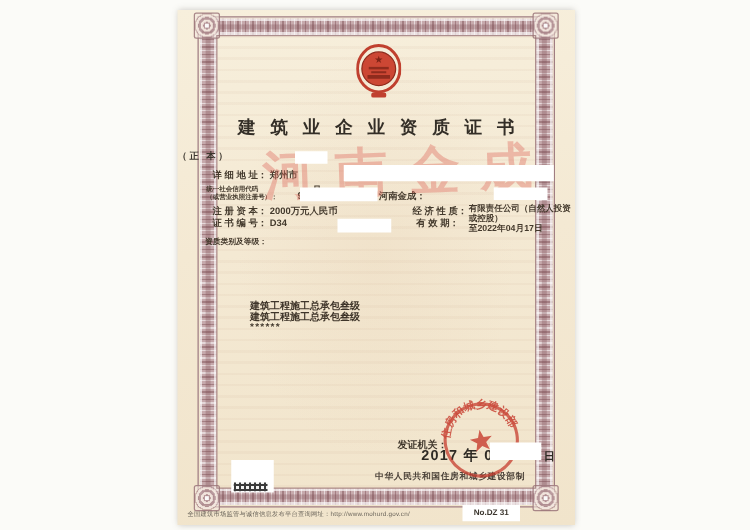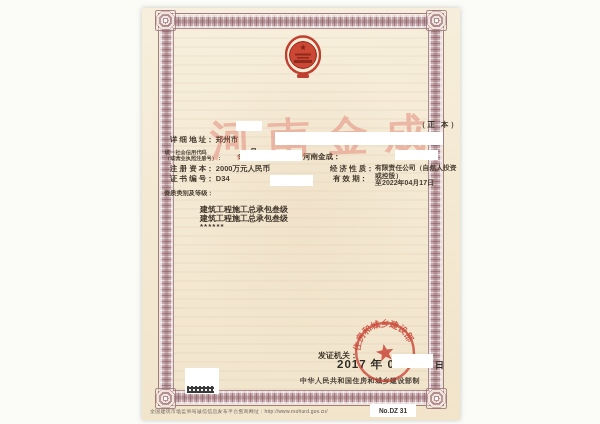--- a/index.html
+++ b/index.html
@@ -22,33 +22,33 @@
   .corner{position:absolute;width:19px;height:19px;border:1px solid rgba(150,110,115,.8);border-radius:2px;
     background:radial-gradient(circle at 50% 50%,rgba(255,255,255,.95) 0 2px,rgba(176,141,145,.9) 2px 3px,rgba(243,231,222,.95) 3px 5px,rgba(176,141,145,.85) 5px 7px,rgba(243,231,222,.95) 7px 9px,rgba(176,141,145,.55) 9px 10px,rgba(243,231,222,.6) 10px);}
   .c-tl{left:13px;top:2px}.c-tr{right:13px;top:2px}.c-bl{left:13px;bottom:11px}.c-br{right:13px;bottom:11px}
   .inner-texture{position:absolute;left:32px;top:21px;right:32px;bottom:30px;pointer-events:none;
     background-image:radial-gradient(ellipse at 50% 48%,rgba(224,196,164,.18),rgba(0,0,0,0) 62%),
       repeating-linear-gradient(0deg,rgba(186,146,120,.07) 0 2px,rgba(0,0,0,0) 2px 9px);}
   
   .emblem{position:absolute;left:143px;top:27px;width:36px;height:44px;}
   .title{position:absolute;left:0;right:0;top:85px;text-align:center;font-size:14px;font-weight:700;
     letter-spacing:4px;text-indent:4px;color:#332e27;}
-  .subtitle{position:absolute;left:0;right:0;top:112px;text-align:right;font-size:7.5px;font-weight:700;
+  .subtitle{position:absolute;left:0;right:0;top:112px;text-align:left;font-size:7.5px;font-weight:700;
     letter-spacing:2px;color:#3c362e;}
   
   .row{position:absolute;white-space:nowrap;font-size:7.5px;color:#43392c;z-index:4;}
   .lbl{font-weight:700;}
   .val{font-weight:700;}
   .tiny{font-size:5.2px;line-height:5.6px;font-weight:700;letter-spacing:0;}
   .redact{position:absolute;background:#fff;z-index:6;}
   .wm{position:absolute;left:68px;top:101px;font-size:42px;font-weight:700;letter-spacing:16px;
     color:rgba(223,107,95,.40);transform:rotate(-2deg);white-space:nowrap;z-index:5;}
   .econ-val{position:absolute;left:233px;top:156px;width:84px;font-size:6.8px;line-height:7.6px;
     font-weight:700;color:#43392c;white-space:normal;z-index:4;}
-  .qual{position:absolute;left:58px;font-size:8px;font-weight:700;color:#3f352a;z-index:4;}
+  .qual{position:absolute;left:58px;font-size:8px;font-weight:700;color:#3f352a;z-index:4;margin-top:35px;}
   
   .seal{position:absolute;left:210px;top:311px;width:66px;height:66px;transform:rotate(-10deg);z-index:5;opacity:.9;}
   .issuer-label{position:absolute;left:176px;top:330px;font-size:8px;font-weight:700;color:#3f362b;z-index:4;margin-top:12px;}
   .date-line{position:absolute;left:195px;top:349px;font-size:11.5px;font-weight:700;color:#2e2a24;z-index:4;letter-spacing:1px;}
   .date-suffix{position:absolute;left:293px;top:351px;font-size:9px;font-weight:700;color:#2e2a24;z-index:4;}
   .ministry{position:absolute;left:158px;top:368px;font-size:7px;font-weight:600;letter-spacing:.5px;color:#4a4138;z-index:4;}
   .qr-box{position:absolute;left:43px;top:360px;width:34px;height:26px;background:#fff;z-index:6;}
   .qr{position:absolute;left:2px;top:18px;width:27px;height:7px;background-color:#f2f2f2;
     background-image:repeating-linear-gradient(90deg,#3a3a3a 0 2px,rgba(0,0,0,0) 2px 4px),
       repeating-linear-gradient(0deg,#3a3a3a 0 2px,rgba(0,0,0,0) 2px 4px);}
@@ -78,20 +78,21 @@
       <ellipse cx="18" cy="20" rx="17" ry="18.5" fill="none" stroke="#c0402f" stroke-width="2.4"></ellipse>
       <circle cx="18" cy="20" r="13.5" fill="#cc4734"></circle>
       <circle cx="18" cy="20" r="13.5" fill="none" stroke="#8f2b1d" stroke-width="1"></circle>
       <text x="18" y="15" text-anchor="middle" font-size="8" fill="#7e2316">★</text>
       <rect x="10" y="18.5" width="16" height="2" fill="#8f2b1d"></rect>
       <rect x="12" y="22" width="12" height="1.6" fill="#8f2b1d"></rect>
       <rect x="9" y="25" width="18" height="3" fill="#8f2b1d"></rect>
       <rect x="12" y="39" width="12" height="4" rx="1.5" fill="#c0402f"></rect>
     </svg>
 
+    <div class="title">建 筑 业 企 业 资 质 证 书</div>
     <div class="subtitle">（正 本）</div>
 
     <div class="wm">河南金成</div>
 
     <div class="redact" style="left:94px;top:113px;width:26px;height:10px"></div>
 
     <div class="row" style="left:28px;top:127px">
       <span class="lbl">详 细 地 址：</span>
       <span class="val">郑州市</span>
     </div>

